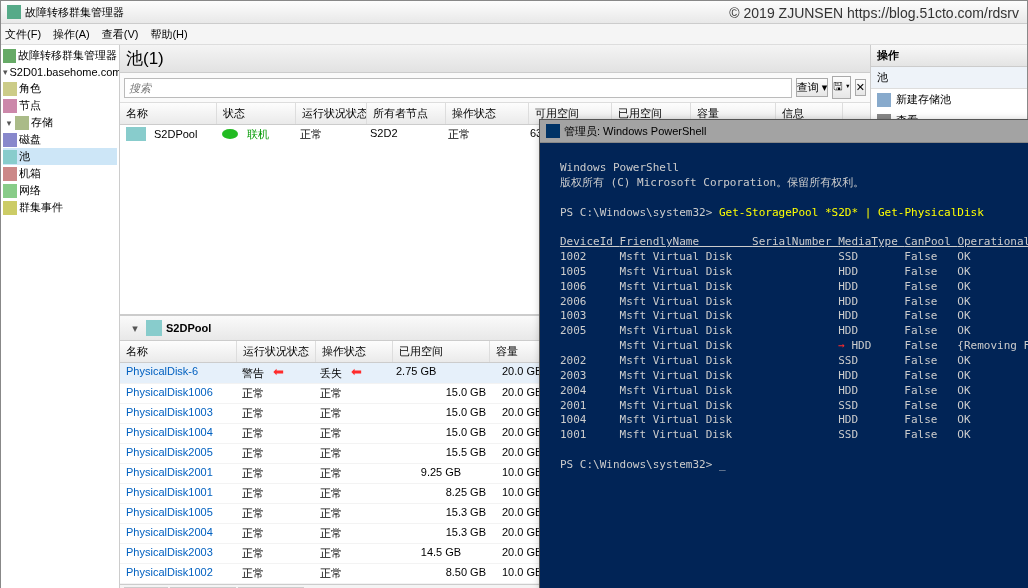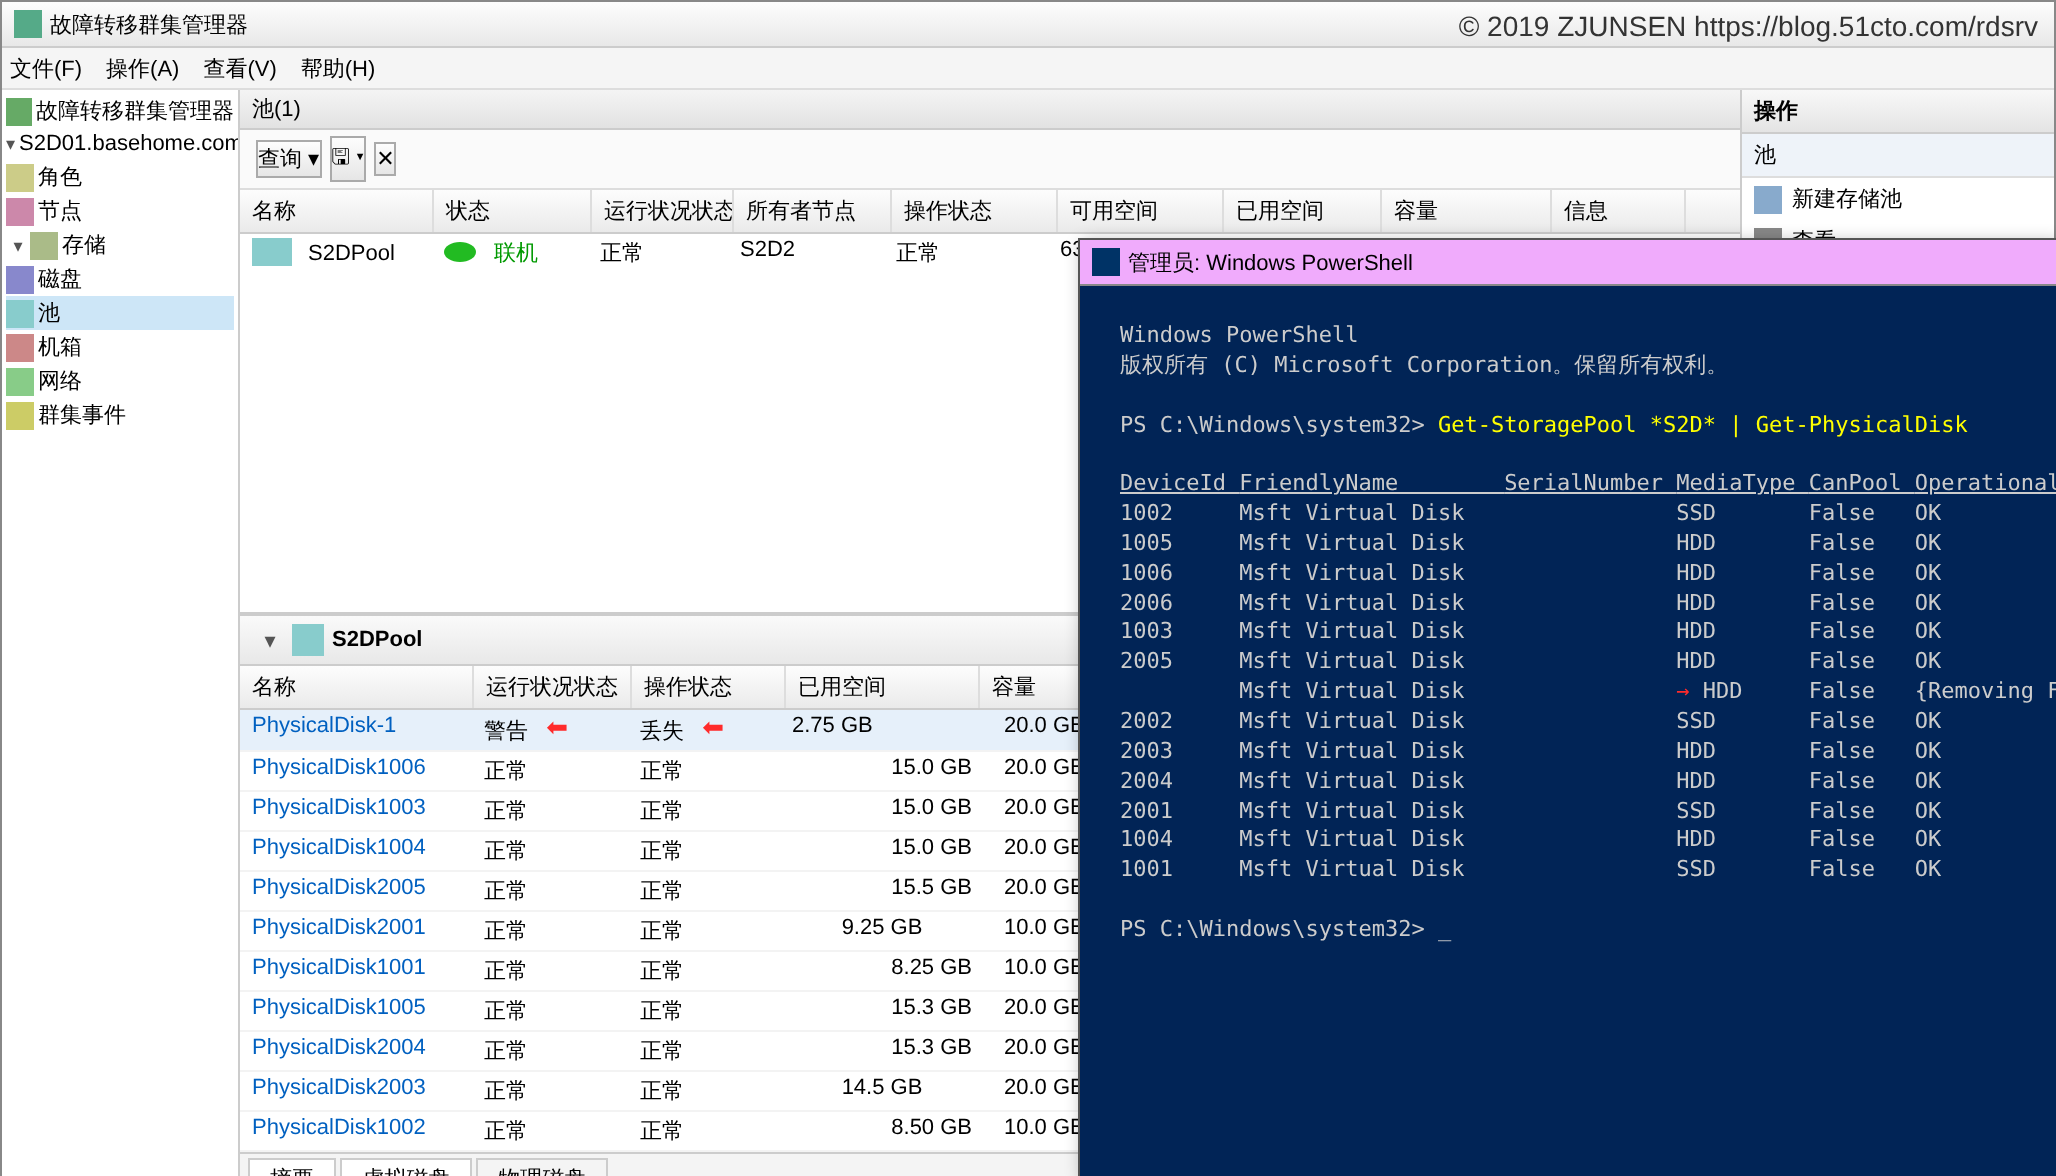--- a/index.html
+++ b/index.html
@@ -15,21 +15,21 @@
 .tree .node{display:flex;align-items:center;padding:1px 0;white-space:nowrap}
 .tree .exp{width:12px;text-align:center;font-size:9px;color:#555}
 .tree .ticn{width:14px;height:14px;margin-right:2px;display:inline-block}
 .ic-app{background:#6a6}.ic-srv{background:#8ac}.ic-role{background:#cc8}.ic-node{background:#c8a}
 .ic-store{background:#ab8}.ic-disk{background:#88c}.ic-pool{background:#8cc}.ic-box{background:#c88}
 .ic-net{background:#8c8}.ic-event{background:#cc6}
 .tree .sel{background:#cde6f7}
 .ind1{padding-left:12px}.ind2{padding-left:22px}.ind3{padding-left:34px}
 .main{flex:1;display:flex;flex-direction:column;overflow:hidden}
 .pooltop{border-bottom:1px solid #ccc}
-.pooltop .hdr{background:linear-gradient(#f4f4f4,#e2e2e2);padding:2px 6px;border-bottom:1px solid #ccc;font-size:11px}
+.pooltop .hdr{background:linear-gradient(#f4f4f4,#e2e2e2);padding:2px 6px;border-bottom:1px solid #ccc;font-size:17px}
 .search{display:flex;align-items:center;padding:3px 4px;background:#fafafa;border-bottom:1px solid #ddd}
 .search input{flex:1;height:18px;border:1px solid #bbb;font-size:11px;font-style:italic;color:#888;padding:0 4px}
 .search .btn{margin-left:4px;border:1px solid #aaa;background:linear-gradient(#fdfdfd,#e6e6e6);padding:1px 0;font-size:11px}
 .cols{display:flex;background:linear-gradient(#fdfdfd,#eaeaea);border-bottom:1px solid #ccc;font-size:11px}
 .cols span{padding:3px 0 3px 6px;border-right:1px solid #ddd;overflow:hidden;white-space:nowrap}
 .row{display:flex;font-size:11px;padding:2px 0}
 .row span{padding-left:6px;overflow:hidden;white-space:nowrap}
 .green{color:#090}
 .c-n{width:90px}.c-s{width:72px}.c-r{width:64px}.c-o{width:72px}.c-op{width:76px}.c-a{width:76px}.c-u{width:72px}.c-cap{width:78px}.c-inf{width:60px}
 .poolicon{width:14px;height:14px;display:inline-block;background:#8cc;vertical-align:-3px;margin-right:2px}
@@ -48,21 +48,21 @@
 .arrow{color:#ff2b2b;font-size:13px;position:relative;top:-1px}
 .tabs{border-top:1px solid #ccc;background:#f4f4f4;padding:2px 4px;font-size:11px}
 .tabs span{display:inline-block;padding:2px 10px;border:1px solid #ccc;border-bottom:none;background:#fff;margin-right:-1px}
 .tabs span.act{background:#f4f4f4}
 .actions{width:156px;border-left:1px solid #ccc;background:#fff;font-size:11px}
 .actions .ahdr{background:linear-gradient(#f8f8f8,#e4e4e4);padding:3px 6px;border-bottom:1px solid #ccc;font-weight:bold}
 .actions .grp{background:#eef3f9;padding:3px 6px;border-bottom:1px solid #ddd}
 .actions .aitem{padding:3px 6px;display:flex;align-items:center}
 .actions .aitem .aicn{width:14px;height:14px;background:#8ac;margin-right:5px}
 .ps{position:absolute;left:538px;top:118px;width:488px;height:468px;background:#012456;color:#ccc;font-family:Consolas,monospace;font-size:11px;border:1px solid #555;box-shadow:2px 2px 8px rgba(0,0,0,.3);z-index:40}
-.ps .pstitle{height:22px;background:#f0abfc;color:#000;display:flex;align-items:center;padding-left:6px;border-bottom:1px solid #888;font-family:"Microsoft YaHei",sans-serif}
+.ps .pstitle{height:22px;background:#a3a3a3;color:#000;display:flex;align-items:center;padding-left:6px;border-bottom:1px solid #888;font-family:"Microsoft YaHei",sans-serif}
 .ps .pstitle .picon{width:14px;height:14px;background:#036;margin-right:4px}
 .ps pre{margin:16px;padding:2px 4px;white-space:pre;line-height:1.35}
 .ps .yel{color:#ff0}
 .ps .head{text-decoration:underline}
 .ps .parrow{color:#ff2b2b}
 </style>
 </head>
 <body>
 
 <div class="app">
@@ -122,20 +122,21 @@
             <span class="ticn ic-event"></span>
             <span>群集事件</span>
           </div>
       </div>
     </div>
 
     <div class="main">
       <div class="pooltop">
         <div class="hdr">池(1)</div>
         <div class="search">
+          <input placeholder="搜索" style="">
           <span class="btn"><span>查询</span> ▾</span>
           <span class="btn">🖫 ▾</span>
           <span class="btn">✕</span>
         </div>
         <div class="cols">
           <span class="c-n">名称</span>
             <span class="c-s">状态</span>
           <span class="c-r">运行状况状态</span>
             <span class="c-o">所有者节点</span>
           <span class="c-op">操作状态</span>
@@ -166,21 +167,21 @@
         <div class="dcols">
           <span class="dc-n">名称</span>
             <span class="dc-r">运行状况状态</span>
           <span class="dc-o">操作状态</span>
             <span class="dc-u">已用空间</span>
           <span class="dc-c">容量</span>
             <span class="dc-a">分配</span>
         </div>
         <div id="diskrows">
             <div class="drow sel">
-              <span class="dc-n"><a href="#">PhysicalDisk-1</a></span>
+              <span class="dc-n"><a href="#">PhysicalDisk-6</a></span>
               <span class="dc-r">警告 <span class="arrow">⬅</span></span>
               <span class="dc-o">丢失 <span class="arrow">⬅</span></span>
               <span class="dc-u" style="padding-right:10px">2.75 GB</span>
               <span class="dc-c">20.0 GB</span>
               <span class="dc-a">已退</span>
             </div>
             <div class="drow">
               <span class="dc-n"><a href="#">PhysicalDisk1006</a></span>
               <span class="dc-r">正常</span>
               <span class="dc-o">正常</span>

